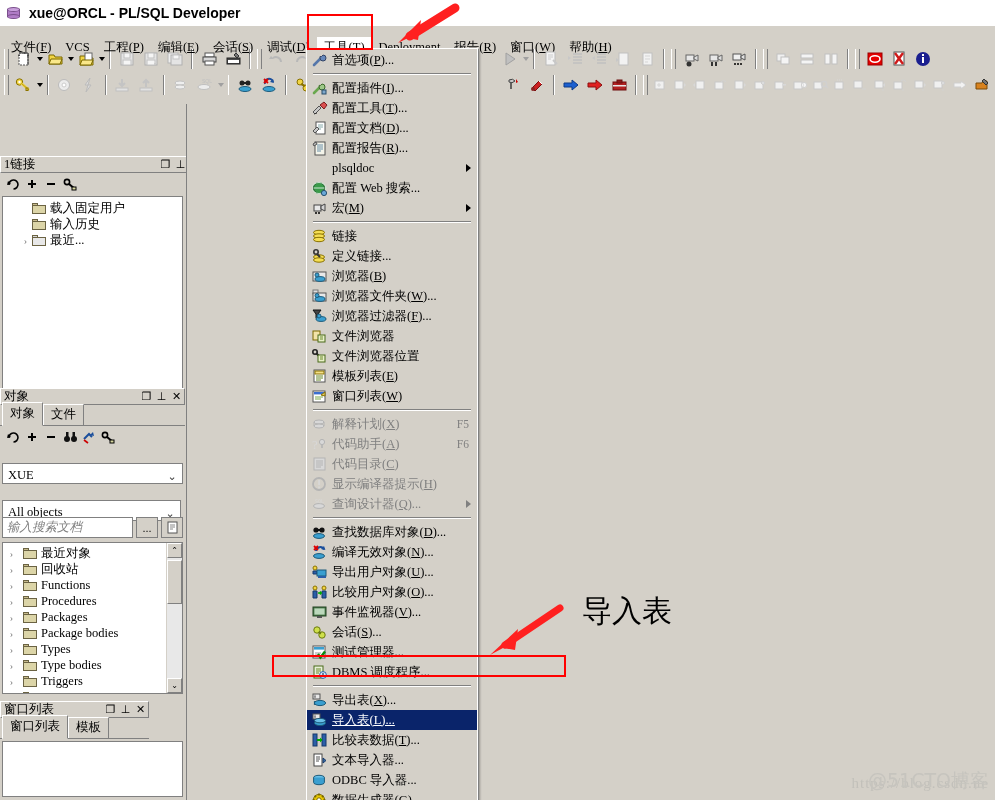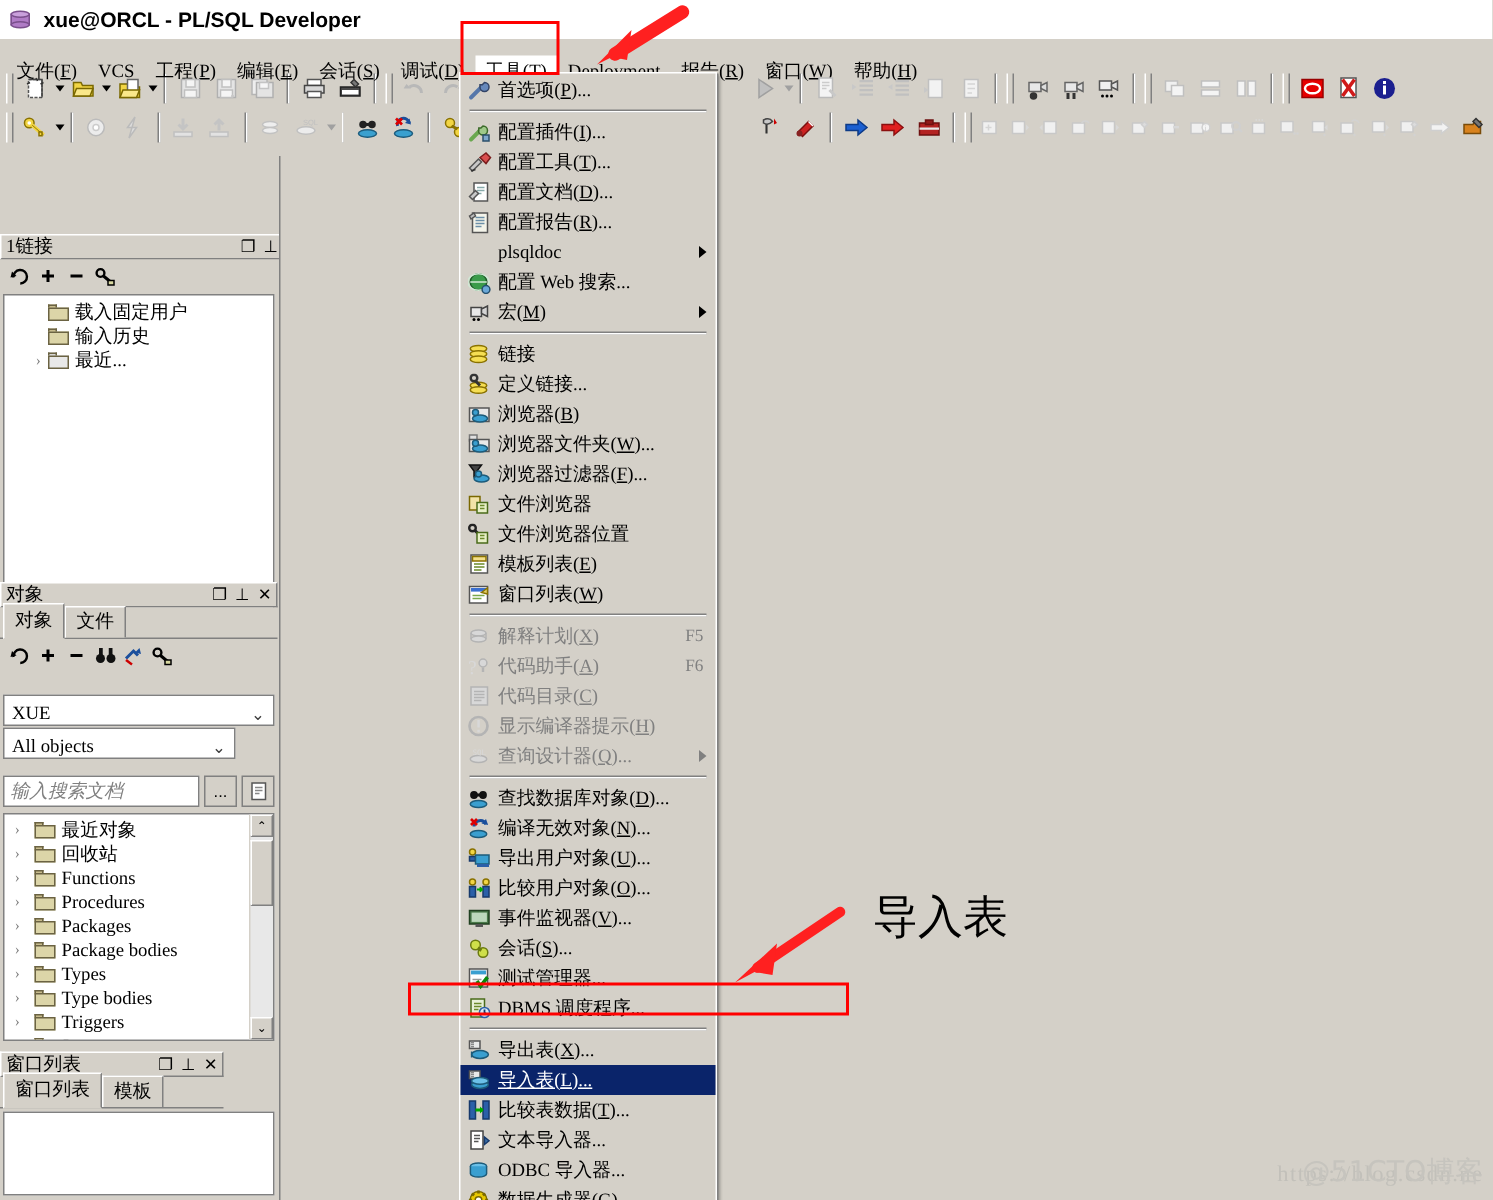--- a/index.html
+++ b/index.html
@@ -731,21 +731,21 @@
               <circle cx="4" cy="5" r="2.6" fill="none" stroke="#000" stroke-width="1.6"></circle>
               <path d="M6 7 l6 5" stroke="#000" stroke-width="2"></path>
               <rect x="9" y="10" width="4" height="3" fill="#d8d8a0" stroke="#000"></rect>
             </svg>
           </div>
       </div>
       <div class="combo" style="position:absolute;left:2px;top:75px;width:181px;">
         <span class="cval">XUE</span>
         <span class="carrow">⌄</span>
       </div>
-      <div class="combo" style="position:absolute;left:2px;top:97px;width:155px;">
+      <div class="combo" style="position:absolute;left:2px;top:112px;width:179px;">
         <span class="cval">All objects</span>
         <span class="carrow">⌄</span>
       </div>
       <div class="search-row" style="position:absolute;left:2px;top:129px;width:181px;">
         <div class="search-input">输入搜索文档</div>
         <div class="sq-btn">...</div>
         <div class="sq-btn">
             <svg width="13" height="13" viewBox="0 0 13 13">
               <rect x="2" y="1" width="9" height="11" fill="#fff" stroke="#555"></rect>
               <path d="M4 4h5M4 6h5M4 8h3" stroke="#888"></path>

